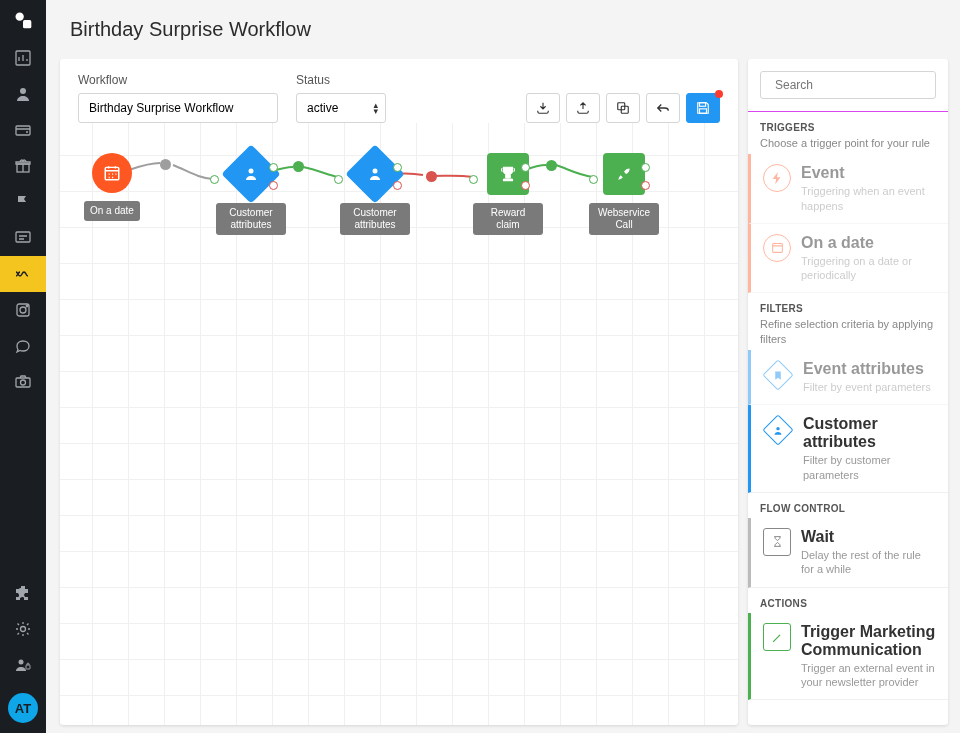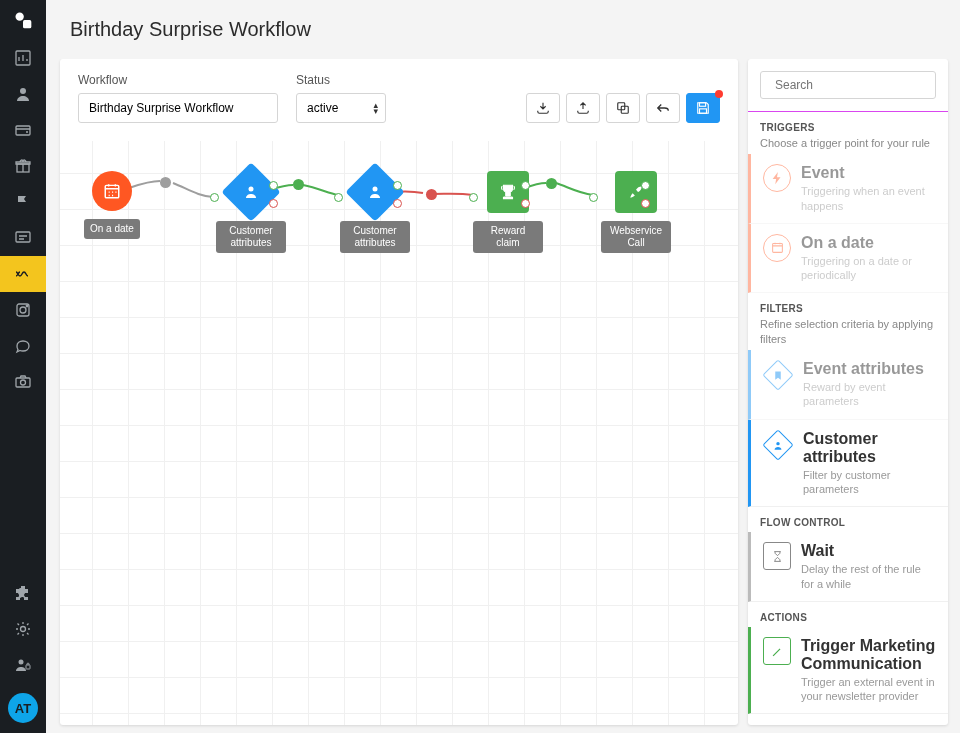--- a/index.html
+++ b/index.html
@@ -17,21 +17,21 @@
 .avatar { width: 30px; height: 30px; border-radius: 50%; background: #0ea5e9; color: #1a1e22; display: flex; align-items: center; justify-content: center; font-size: 13px; font-weight: 700; margin: 10px auto; }
 
 
 .main { flex: 1; display: flex; flex-direction: column; }
 .page-title { font-size: 20px; font-weight: 400; padding: 18px 0 18px 24px; color: #2b2b2b; }
 
 .content { flex: 1; display: flex; padding: 0 12px 8px 14px; gap: 10px; overflow: hidden; }
 
 
 .canvas-panel { flex: 1; background: #fff; border-radius: 3px; box-shadow: 0 1px 3px rgba(0,0,0,0.12); display: flex; flex-direction: column; padding: 14px 18px; overflow: hidden; }
-.toolbar { display: flex; align-items: flex-end; gap: 18px; margin-bottom: 18px; }
+.toolbar { display: flex; align-items: flex-end; gap: 18px; margin-bottom: 0; }
 .form-group { display: flex; flex-direction: column; gap: 6px; }
 .form-label { font-size: 12px; color: #555; }
 .text-input { border: 1px solid #d5d5d5; border-radius: 3px; padding: 7px 10px; font-size: 12px; width: 200px; }
 .select-wrap { position: relative; }
 .select-input { border: 1px solid #d5d5d5; border-radius: 3px; padding: 7px 24px 7px 10px; font-size: 12px; width: 90px; appearance: none; background: #fff; }
 .select-caret { position: absolute; right: 8px; top: 50%; transform: translateY(-50%); font-size: 9px; pointer-events: none; line-height: 0.7; }
 .tool-spacer { flex: 1; }
 .btn-group { display: flex; gap: 6px; }
 .icon-btn { width: 34px; height: 30px; border: 1px solid #d5d5d5; border-radius: 3px; background: #fff; display: flex; align-items: center; justify-content: center; cursor: pointer; position: relative; }
 .icon-btn.primary { background: #2196f3; border-color: #2196f3; color: #fff; }
@@ -305,21 +305,21 @@
                     <rect x="4" y="12" width="8" height="2" fill="#fff"></rect>
                   </svg>
                 </div>
               <div class="node-label">Reward claim</div>
             </div>
             <span class="port green" style="left:443px;top:10px"></span>
             <span class="port red" style="left:443px;top:28px"></span>
             <span class="dot green" style="left:468px;top:7px"></span>
             <span class="port green" style="left:511px;top:22px"></span>
 
-            <div class="node" style="left:523px;top:0">
+            <div class="node" style="left:511px;top:0">
               <div class="node-shape square">
                   <svg width="18" height="18" viewBox="0 0 16 16" fill="#fff">
                     <path d="M3 13L13 3M13 3c-2 0-4 1-5 3 0 0 2 2 2 2 2-1 3-3 3-5zM5 9c-1 1-2 3-2 4 1 0 3-1 4-2"></path>
                   </svg>
                 </div>
               <div class="node-label">Webservice Call</div>
             </div>
             <span class="port green" style="left:563px;top:10px"></span>
             <span class="port red" style="left:563px;top:28px"></span>
           </div>
@@ -370,21 +370,21 @@
             <div class="section-desc">Refine selection criteria by applying filters</div>
           </div>
           <div class="palette-card bl-blue muted">
             <div class="card-icon diamond-o c-blue">
                 <svg width="11" height="11" viewBox="0 0 16 16" fill="currentColor">
                   <path d="M4 2h8v12l-4-3-4 3z"></path>
                 </svg>
               </div>
             <div class="card-body">
                 <div class="card-title">Event attributes</div>
-                <div class="card-desc">Reward by event parameters</div>
+                <div class="card-desc">Filter by event parameters</div>
               </div>
           </div>
           <div class="palette-card bl-blue">
             <div class="card-icon diamond-o c-blue">
                 <svg width="11" height="11" viewBox="0 0 16 16" fill="currentColor">
                   <circle cx="8" cy="5" r="2.5"></circle>
                   <path d="M3 14c0-2.5 2.5-4 5-4s5 1.5 5 4z"></path>
                 </svg>
               </div>
             <div class="card-body">

